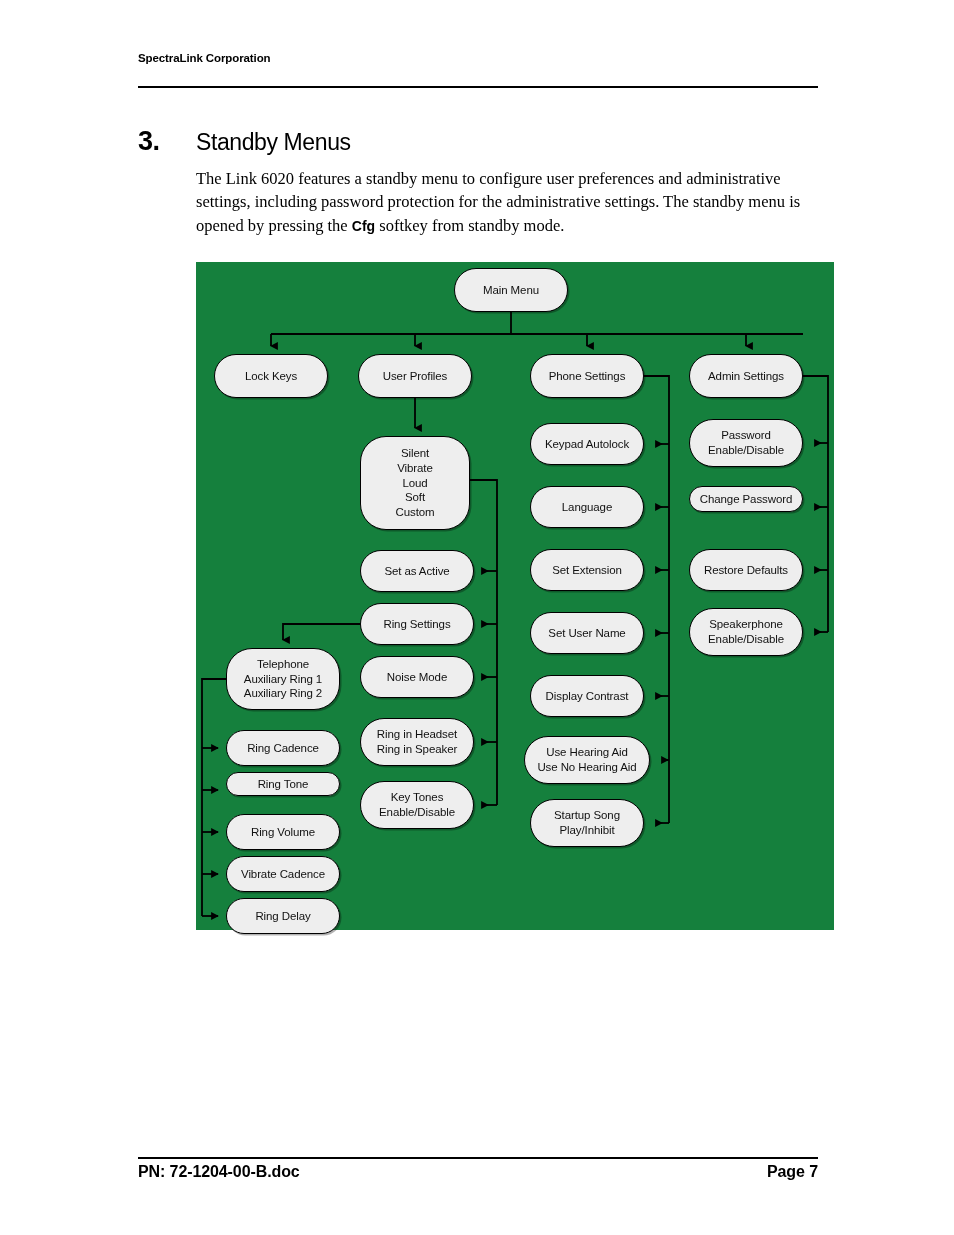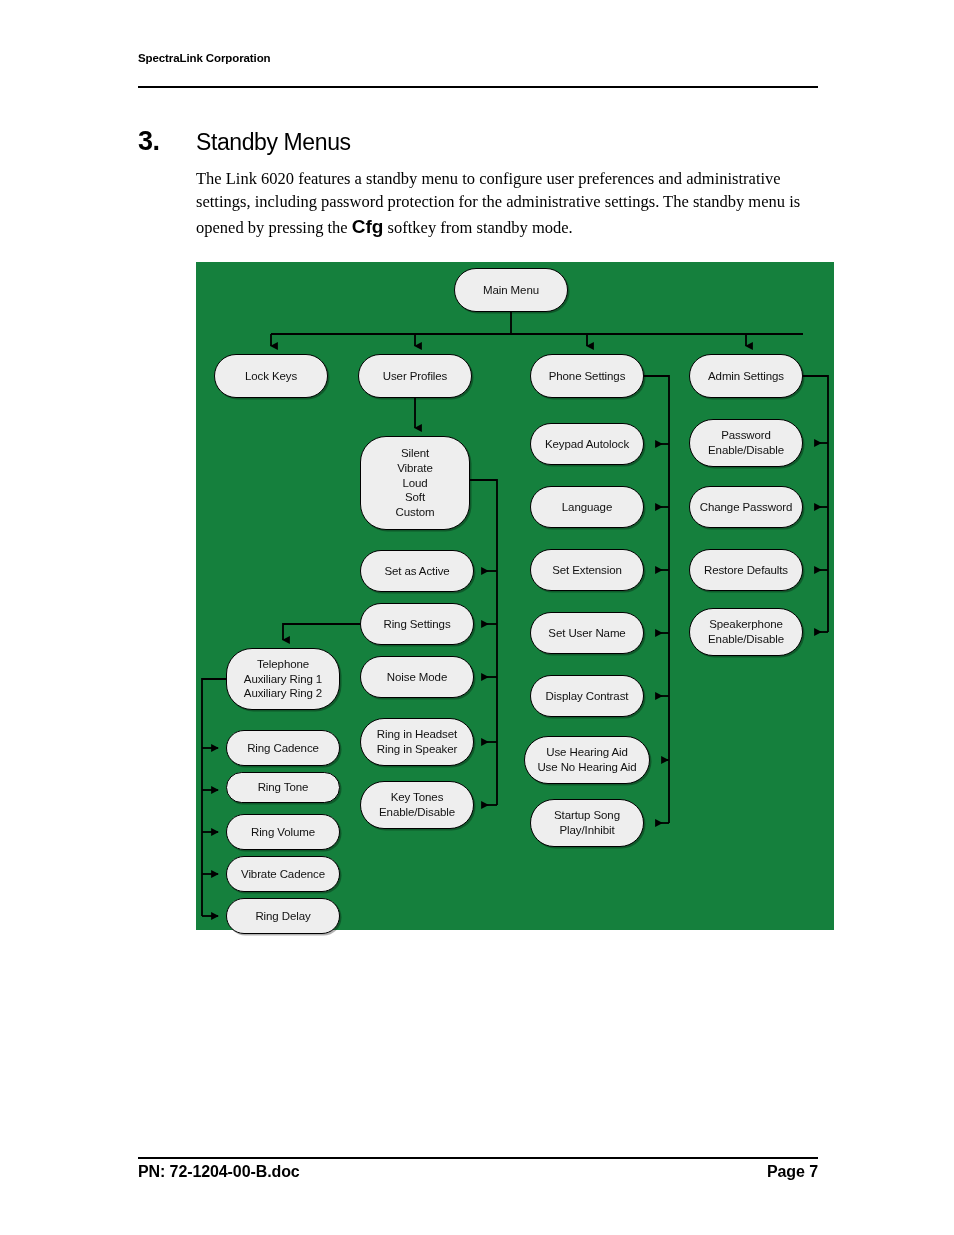--- a/index.html
+++ b/index.html
@@ -77,21 +77,21 @@
     left: 196px;
     top: 167px;
     width: 626px;
     font-family: "Liberation Serif", serif;
     font-size: 16.5px;
     line-height: 1.42;
     color: #000;
   }
   .body-par b {
     font-family: "Liberation Sans", sans-serif;
-    font-size: 19px;
+    font-size: 14px;
     font-weight: bold;
   }
 
   
   .diagram {
     position: absolute;
     left: 196px;
     top: 262px;
     width: 638px;
     height: 668px;
@@ -283,21 +283,21 @@
           <span>Telephone</span>
           <span>Auxiliary Ring 1</span>
           <span>Auxiliary Ring 2</span>
         </div>
       </div>
       <div class="node" style="left: 30px; top: 468px; width: 114px; height: 36px;">
         <div>
           <span>Ring Cadence</span>
         </div>
       </div>
-      <div class="node" style="left: 30px; top: 510px; width: 114px; height: 31px;">
+      <div class="node" style="left: 30px; top: 510px; width: 114px; height: 24px;">
         <div>
           <span>Ring Tone</span>
         </div>
       </div>
       <div class="node" style="left: 30px; top: 552px; width: 114px; height: 36px;">
         <div>
           <span>Ring Volume</span>
         </div>
       </div>
       <div class="node" style="left: 30px; top: 594px; width: 114px; height: 36px;">
@@ -346,21 +346,21 @@
           <span>Startup Song</span>
           <span>Play/Inhibit</span>
         </div>
       </div>
       <div class="node multi" style="left: 493px; top: 157px; width: 114px; height: 48px;">
         <div>
           <span>Password</span>
           <span>Enable/Disable</span>
         </div>
       </div>
-      <div class="node" style="left: 493px; top: 224px; width: 114px; height: 42px;">
+      <div class="node" style="left: 493px; top: 224px; width: 114px; height: 26px;">
         <div>
           <span>Change Password</span>
         </div>
       </div>
       <div class="node" style="left: 493px; top: 287px; width: 114px; height: 42px;">
         <div>
           <span>Restore Defaults</span>
         </div>
       </div>
       <div class="node multi" style="left: 493px; top: 346px; width: 114px; height: 48px;">

